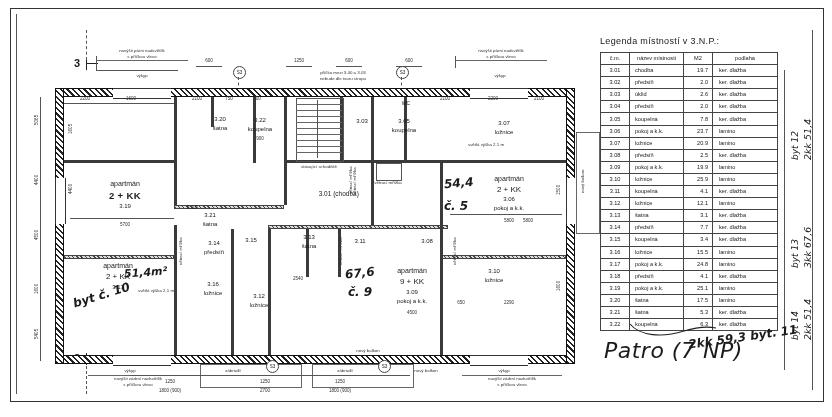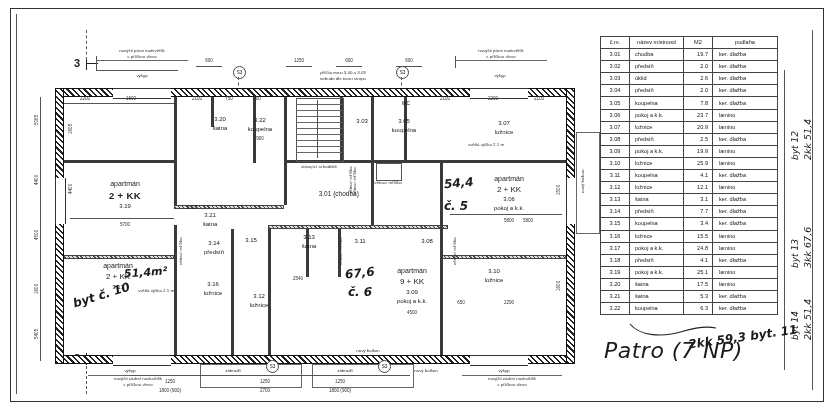--- a/index.html
+++ b/index.html
@@ -196,21 +196,21 @@
 <div class="hw hw-b" style="left:444px;top:176px;font-size:12px;transform:rotate(-5deg);">54,4</div>
 <div class="hw hw-b" style="left:444px;top:199px;font-size:12px;">č. 5</div>
 <div class="note" style="left:456px;top:142px;width:60px;">světlá výška 2.1 m</div>
 
 <div class="rlabel t7" style="left:375px;top:267px;width:74px;">apartmán</div>
 <div class="rlabel t8" style="left:375px;top:277px;width:74px;">9 + KK</div>
 <div class="rlabel t6" style="left:375px;top:289px;width:74px;">3.09</div>
 <div class="rlabel t6" style="left:375px;top:298px;width:74px;">pokoj a k.k.</div>
 <div class="dim" style="left:375px;top:310px;width:74px;">4500</div>
 <div class="hw hw-b" style="left:345px;top:266px;font-size:12px;transform:rotate(-6deg);">67,6</div>
-<div class="hw hw-b" style="left:348px;top:285px;font-size:12px;">č. 6</div>
+<div class="hw hw-b" style="left:348px;top:285px;font-size:12px;">č. 9</div>
 
 <div class="abs" style="left:296px;top:98px;width:46px;height:62px;border:.8px solid #555;"></div>
 <div class="stair" style="left:296px;top:98px;width:46px;height:62px;">
   <div style="top:6px"></div>
     <div style="top:12px"></div>
     <div style="top:18px"></div>
   <div style="top:24px"></div>
     <div style="top:30px"></div>
     <div style="top:36px"></div>
   <div style="top:42px"></div>
@@ -287,20 +287,21 @@
 <div class="hw hwrot" style="left:790px;top:160px;transform:rotate(-90deg);font-size:9px;">byt 12</div>
 <div class="hw hwrot" style="left:802px;top:160px;transform:rotate(-90deg);font-size:9.5px;">2kk 51,4</div>
 <div class="hw hwrot" style="left:790px;top:268px;transform:rotate(-90deg);font-size:9px;">byt 13</div>
 <div class="hw hwrot" style="left:802px;top:268px;transform:rotate(-90deg);font-size:9.5px;">3kk 67,6</div>
 <div class="hw hwrot" style="left:790px;top:340px;transform:rotate(-90deg);font-size:9px;">byt 14</div>
 <div class="hw hwrot" style="left:802px;top:340px;transform:rotate(-90deg);font-size:9.5px;">2kk 51,4</div>
 <div class="abs" style="left:784px;top:70px;width:0;height:300px;border-left:.8px solid #555;"></div>
 <div class="abs" style="left:812px;top:30px;width:0;height:360px;border-left:.8px solid #555;"></div>
 
 <div class="abs" id="legend">
+  <h1>Legenda místností v 3.N.P.:</h1>
   <table>
     <thead>
       <tr>
         <th>č.m.</th>
         <th>název místnosti</th>
         <th>M2</th>
         <th>podlaha</th>
       </tr>
     </thead>
     <tbody id="legend-body">

